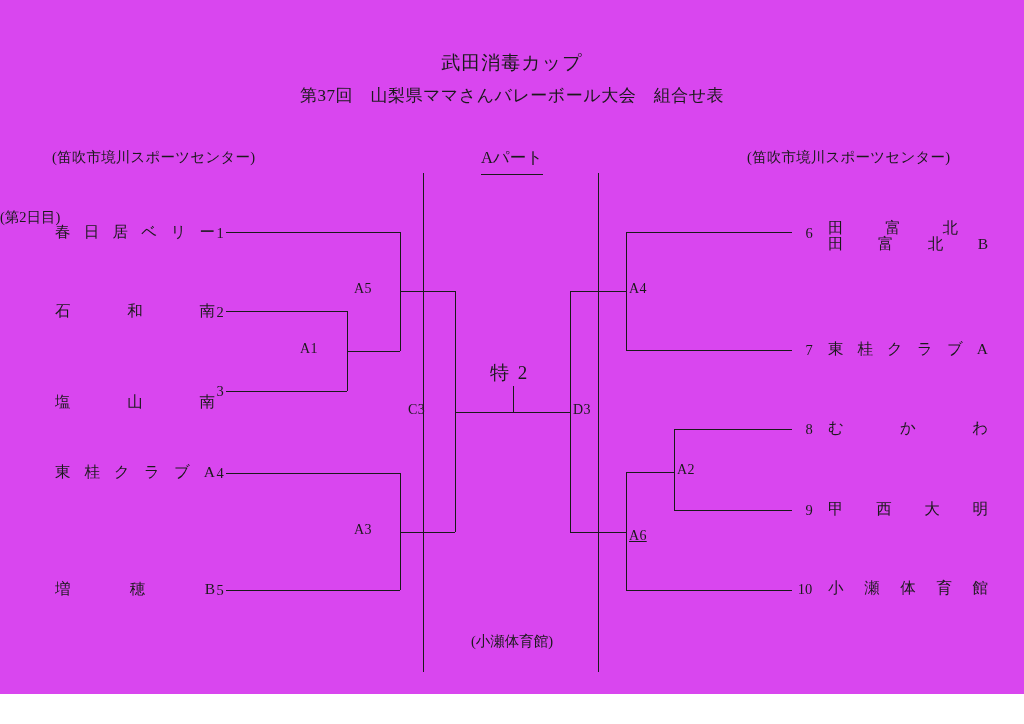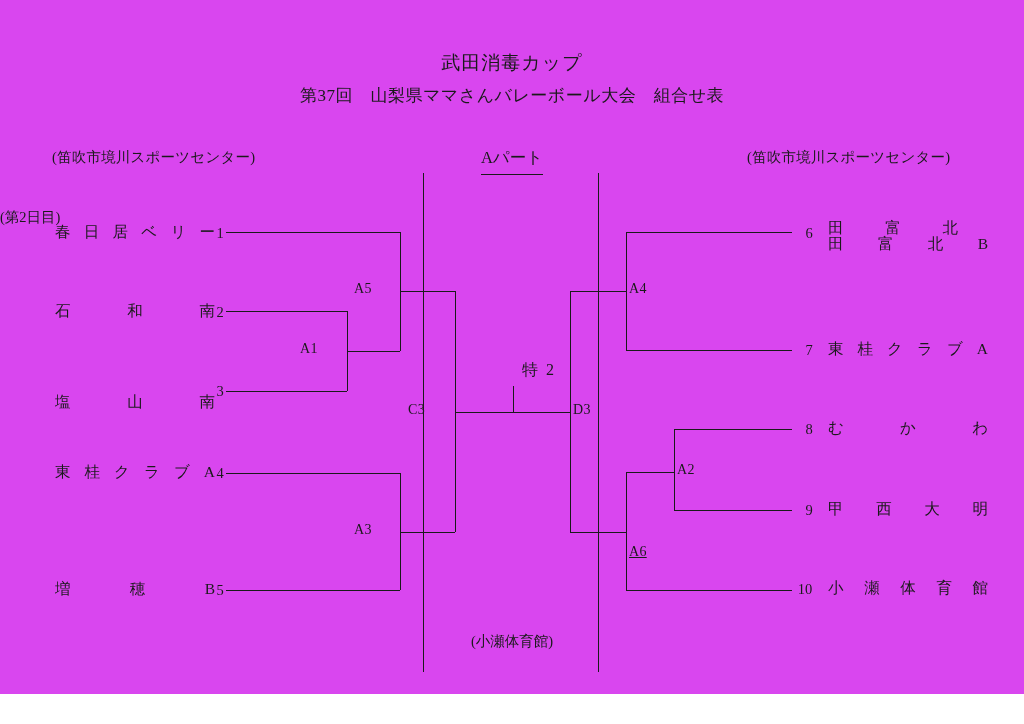--- a/index.html
+++ b/index.html
@@ -125,24 +125,23 @@
   
   .node {
     font-size: 14px;
     white-space: nowrap;
     letter-spacing: 0.3px;
   }
   .node-r { text-align: left; }
   .node-l { text-align: left; }
 
   .toku {
-    font-size: 16px;
+    font-size: 19px;
     white-space: nowrap;
     letter-spacing: 2px;
-    margin-left: 32px;
   }
 </style>
 </head>
 <body>
 
 <div id="page">
 
   <div class="abs title-main">武田消毒カップ</div>
   <div class="abs title-sub">第37回　山梨県ママさんバレーボール大会　組合せ表</div>
 
@@ -244,17 +243,17 @@
   <div class="abs ln v" style="left:570px; top:291px; height:241px;"></div>
 
   <div class="abs node node-l" style="left:300px; top:341px; width:44px;">A1</div>
   <div class="abs node node-l" style="left:354px; top:281px; width:44px;">A5</div>
   <div class="abs node node-l" style="left:354px; top:522px; width:44px;">A3</div>
   <div class="abs node node-l" style="left:408px; top:402px; width:44px;">C3</div>
 
   <div class="abs node node-r" style="left:573px; top:402px;">D3</div>
   <div class="abs node node-r" style="left:629px; top:281px;">A4</div>
   <div class="abs node node-r" style="left:677px; top:462px;">A2</div>
-  <div class="abs node node-r" style="left:629px; top:544px;text-decoration:underline;">A6</div>
+  <div class="abs node node-r" style="left:629px; top:528px;text-decoration:underline;">A6</div>
 
   <div class="abs toku" style="left:490px; top:360px;">特 2</div>
 
 </div>
 
 </body></html>

